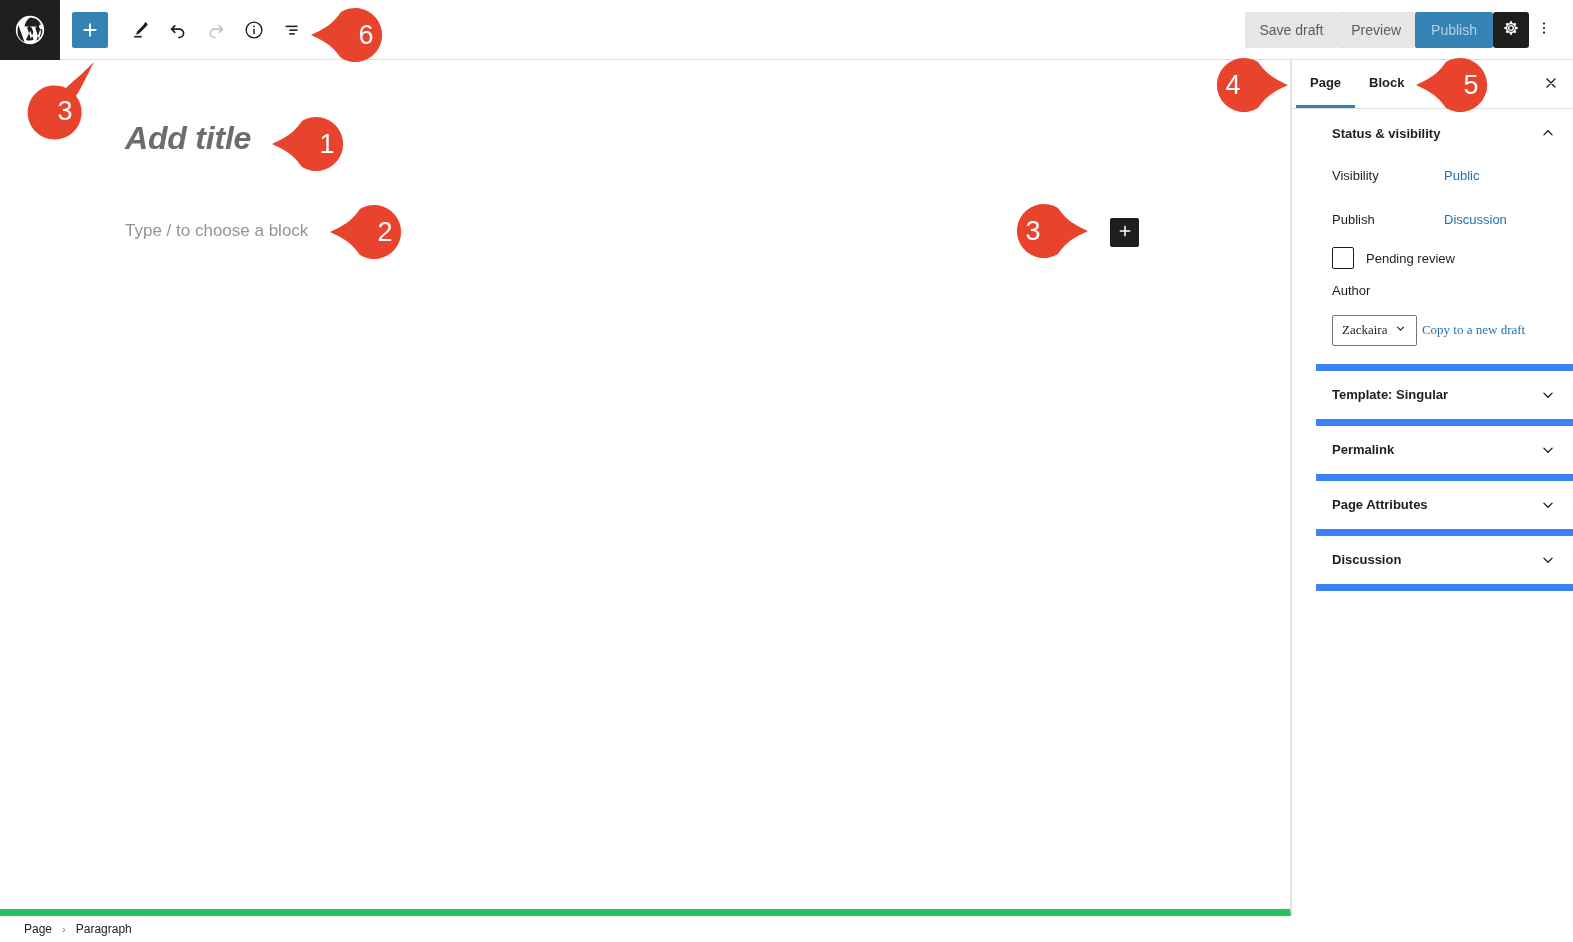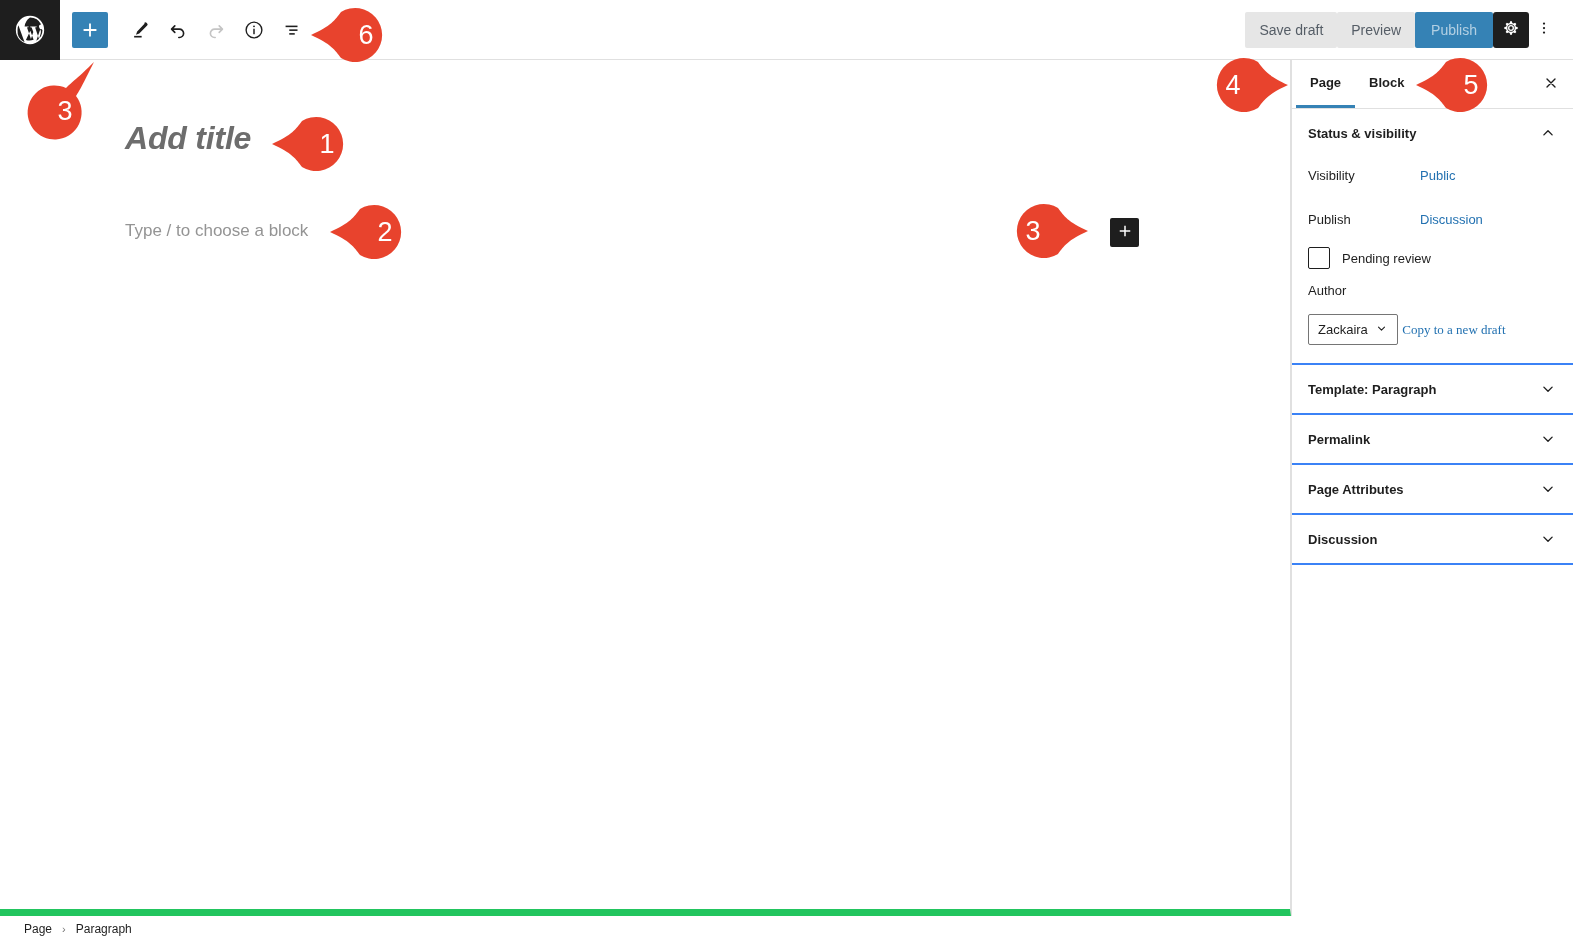--- a/index.html
+++ b/index.html
@@ -229,21 +229,22 @@
     display: flex;
     align-items: center;
     justify-content: center;
     background: transparent;
     border: none;
     cursor: pointer;
     padding: 0;
   }
 
   .panel {
-    border-bottom: 2px solid #3b82f6;
+    border-bottom: 7px solid #3b82f6;
+    margin-left: 24px;
   }
 
   .panel-head {
     height: 48px;
     display: flex;
     align-items: center;
     padding: 0 16px;
     cursor: pointer;
     background: transparent;
     border: none;
@@ -322,21 +323,21 @@
     height: 31px;
     border: 1px solid #757575;
     border-radius: 2px;
     background: #fff;
     display: inline-flex;
     align-items: center;
     padding: 0 9px;
     font-size: 13px;
     color: #1e1e1e;
     cursor: pointer;
-    font-family: Liberation Sans, sans-serif;
+    font-family: Liberation Serif, serif;
     gap: 7px;
   }
 
   .link-action {
     display: inline-block;
     margin-top: 16px;
     font-size: 13px;
     color: #2271b1;
     background: none;
     border: none;
@@ -552,21 +553,21 @@
             </svg>
           </span>
         </div>
 
         <button class="link-action">Copy to a new draft</button>
       </div>
     </div>
 
     <div class="panel">
       <button class="panel-head">
-        <span class="panel-title">Template: Paragraph</span>
+        <span class="panel-title">Template: Singular</span>
         <span class="panel-chev">
           <svg width="18" height="18" viewBox="0 0 24 24" aria-hidden="true">
             <path fill="none" stroke="#1e1e1e" stroke-width="1.8" stroke-linecap="round" stroke-linejoin="round" d="M6.5 9.5L12 15l5.5-5.5"></path>
           </svg>
         </span>
       </button>
     </div>
 
     <div class="panel">
       <button class="panel-head">

